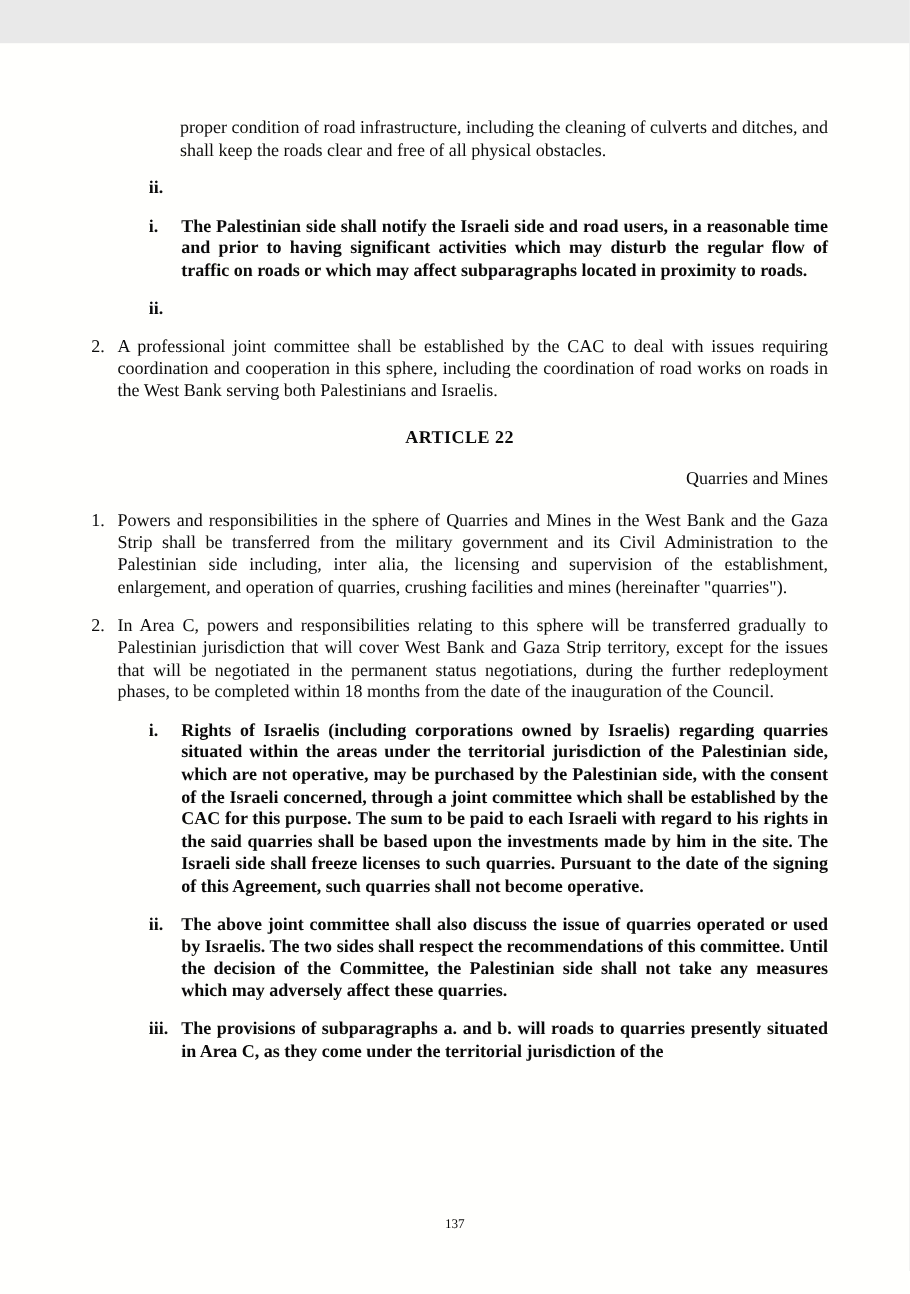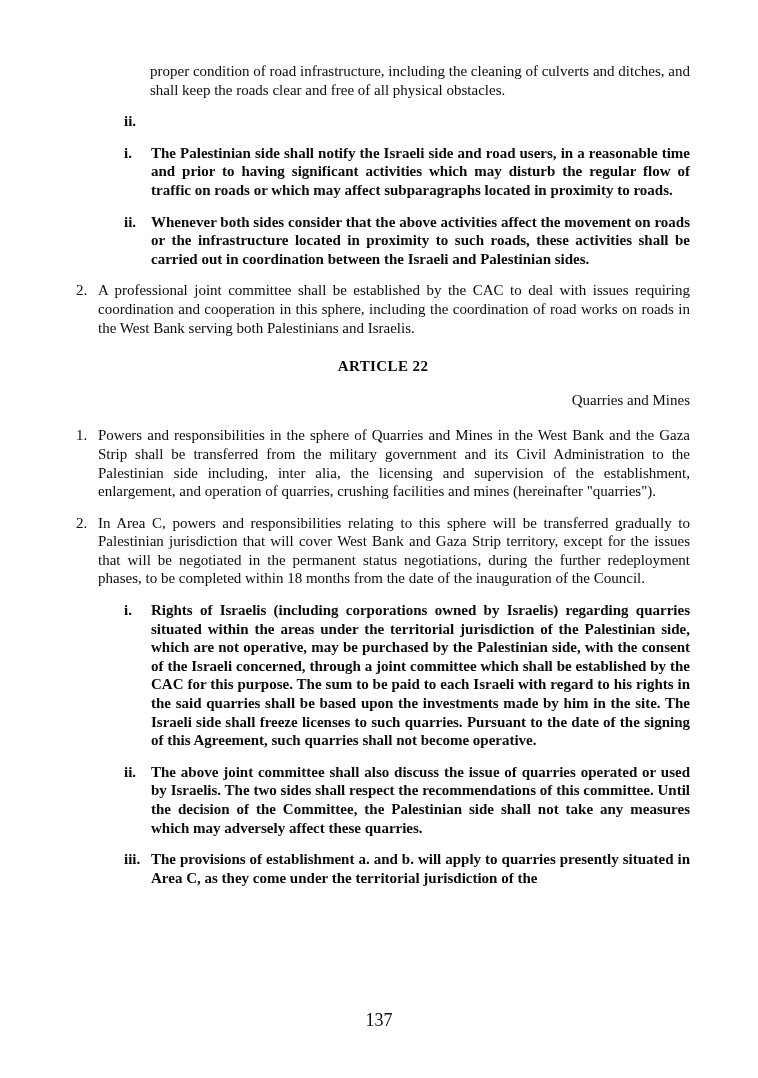--- a/index.html
+++ b/index.html
@@ -16,20 +16,21 @@
   }
   .page {
     position: absolute;
     inset: 0;
     background: #fffffd;
     color: #0b0b0b;
     box-sizing: border-box;
     padding: 62px 68px 0 76px;
     font-size: 15px;
     line-height: 18.6px;
+    margin-top: 36px;
   }
   .block { margin: 0 0 13px 0; }
   .cont {
     padding-left: 74px;
     text-align: justify;
   }
   .item {
     display: flex;
     padding-left: 48px;
     font-weight: bold;
@@ -60,21 +61,21 @@
   .subheading {
     text-align: right;
     margin: 0 0 17px 0;
   }
   .page-number {
     position: absolute;
     left: 0;
     right: 0;
     bottom: 48px;
     text-align: center;
-    font-size: 18px;
+    font-size: 11px;
     color: #0b0b0b;
   }
 </style>
 </head>
 <body>
 
 <div class="page">
 
   <p class="block cont">proper condition of road infrastructure, including the cleaning of culverts and ditches, and shall keep the roads clear and free of all physical obstacles.</p>
 
@@ -82,21 +83,20 @@
     <span class="item-label">ii.</span>
   </div>
 
   <div class="block item">
     <span class="item-label">i.</span>
     <div class="item-text">The Palestinian side shall notify the Israeli side and road users, in a reasonable time and prior to having significant activities which may disturb the regular flow of traffic on roads or which may affect subparagraphs located in proximity to roads.</div>
   </div>
 
   <div class="block item">
     <span class="item-label">ii.</span>
-    <div class="item-text">Whenever both sides consider that the above activities affect the movement on roads or the infrastructure located in proximity to such roads, these activities shall be carried out in coordination between the Israeli and Palestinian sides.</div>
   </div>
 
   <div class="block numbered">
     <span class="item-label">2.</span>
     <div class="item-text">A professional joint committee shall be established by the CAC to deal with issues requiring coordination and cooperation in this sphere, including the coordination of road works on roads in the West Bank serving both Palestinians and Israelis.</div>
   </div>
 
   <div class="heading">ARTICLE 22</div>
 
   <div class="subheading">Quarries and Mines</div>
@@ -116,18 +116,18 @@
     <div class="item-text">Rights of Israelis (including corporations owned by Israelis) regarding quarries situated within the areas under the territorial jurisdiction of the Palestinian side, which are not operative, may be purchased by the Palestinian side, with the consent of the Israeli concerned, through a joint committee which shall be established by the CAC for this purpose. The sum to be paid to each Israeli with regard to his rights in the said quarries shall be based upon the investments made by him in the site. The Israeli side shall freeze licenses to such quarries. Pursuant to the date of the signing of this Agreement, such quarries shall not become operative.</div>
   </div>
 
   <div class="block item">
     <span class="item-label">ii.</span>
     <div class="item-text">The above joint committee shall also discuss the issue of quarries operated or used by Israelis. The two sides shall respect the recommendations of this committee. Until the decision of the Committee, the Palestinian side shall not take any measures which may adversely affect these quarries.</div>
   </div>
 
   <div class="block item">
     <span class="item-label">iii.</span>
-    <div class="item-text">The provisions of establishment a. and b. will apply to quarries presently situated in Area C, as they come under the territorial jurisdiction of the</div>
+    <div class="item-text">The provisions of subparagraphs a. and b. will roads to quarries presently situated in Area C, as they come under the territorial jurisdiction of the</div>
   </div>
 
   <div class="page-number">137</div>
 
 </div>
 
 </body></html>

